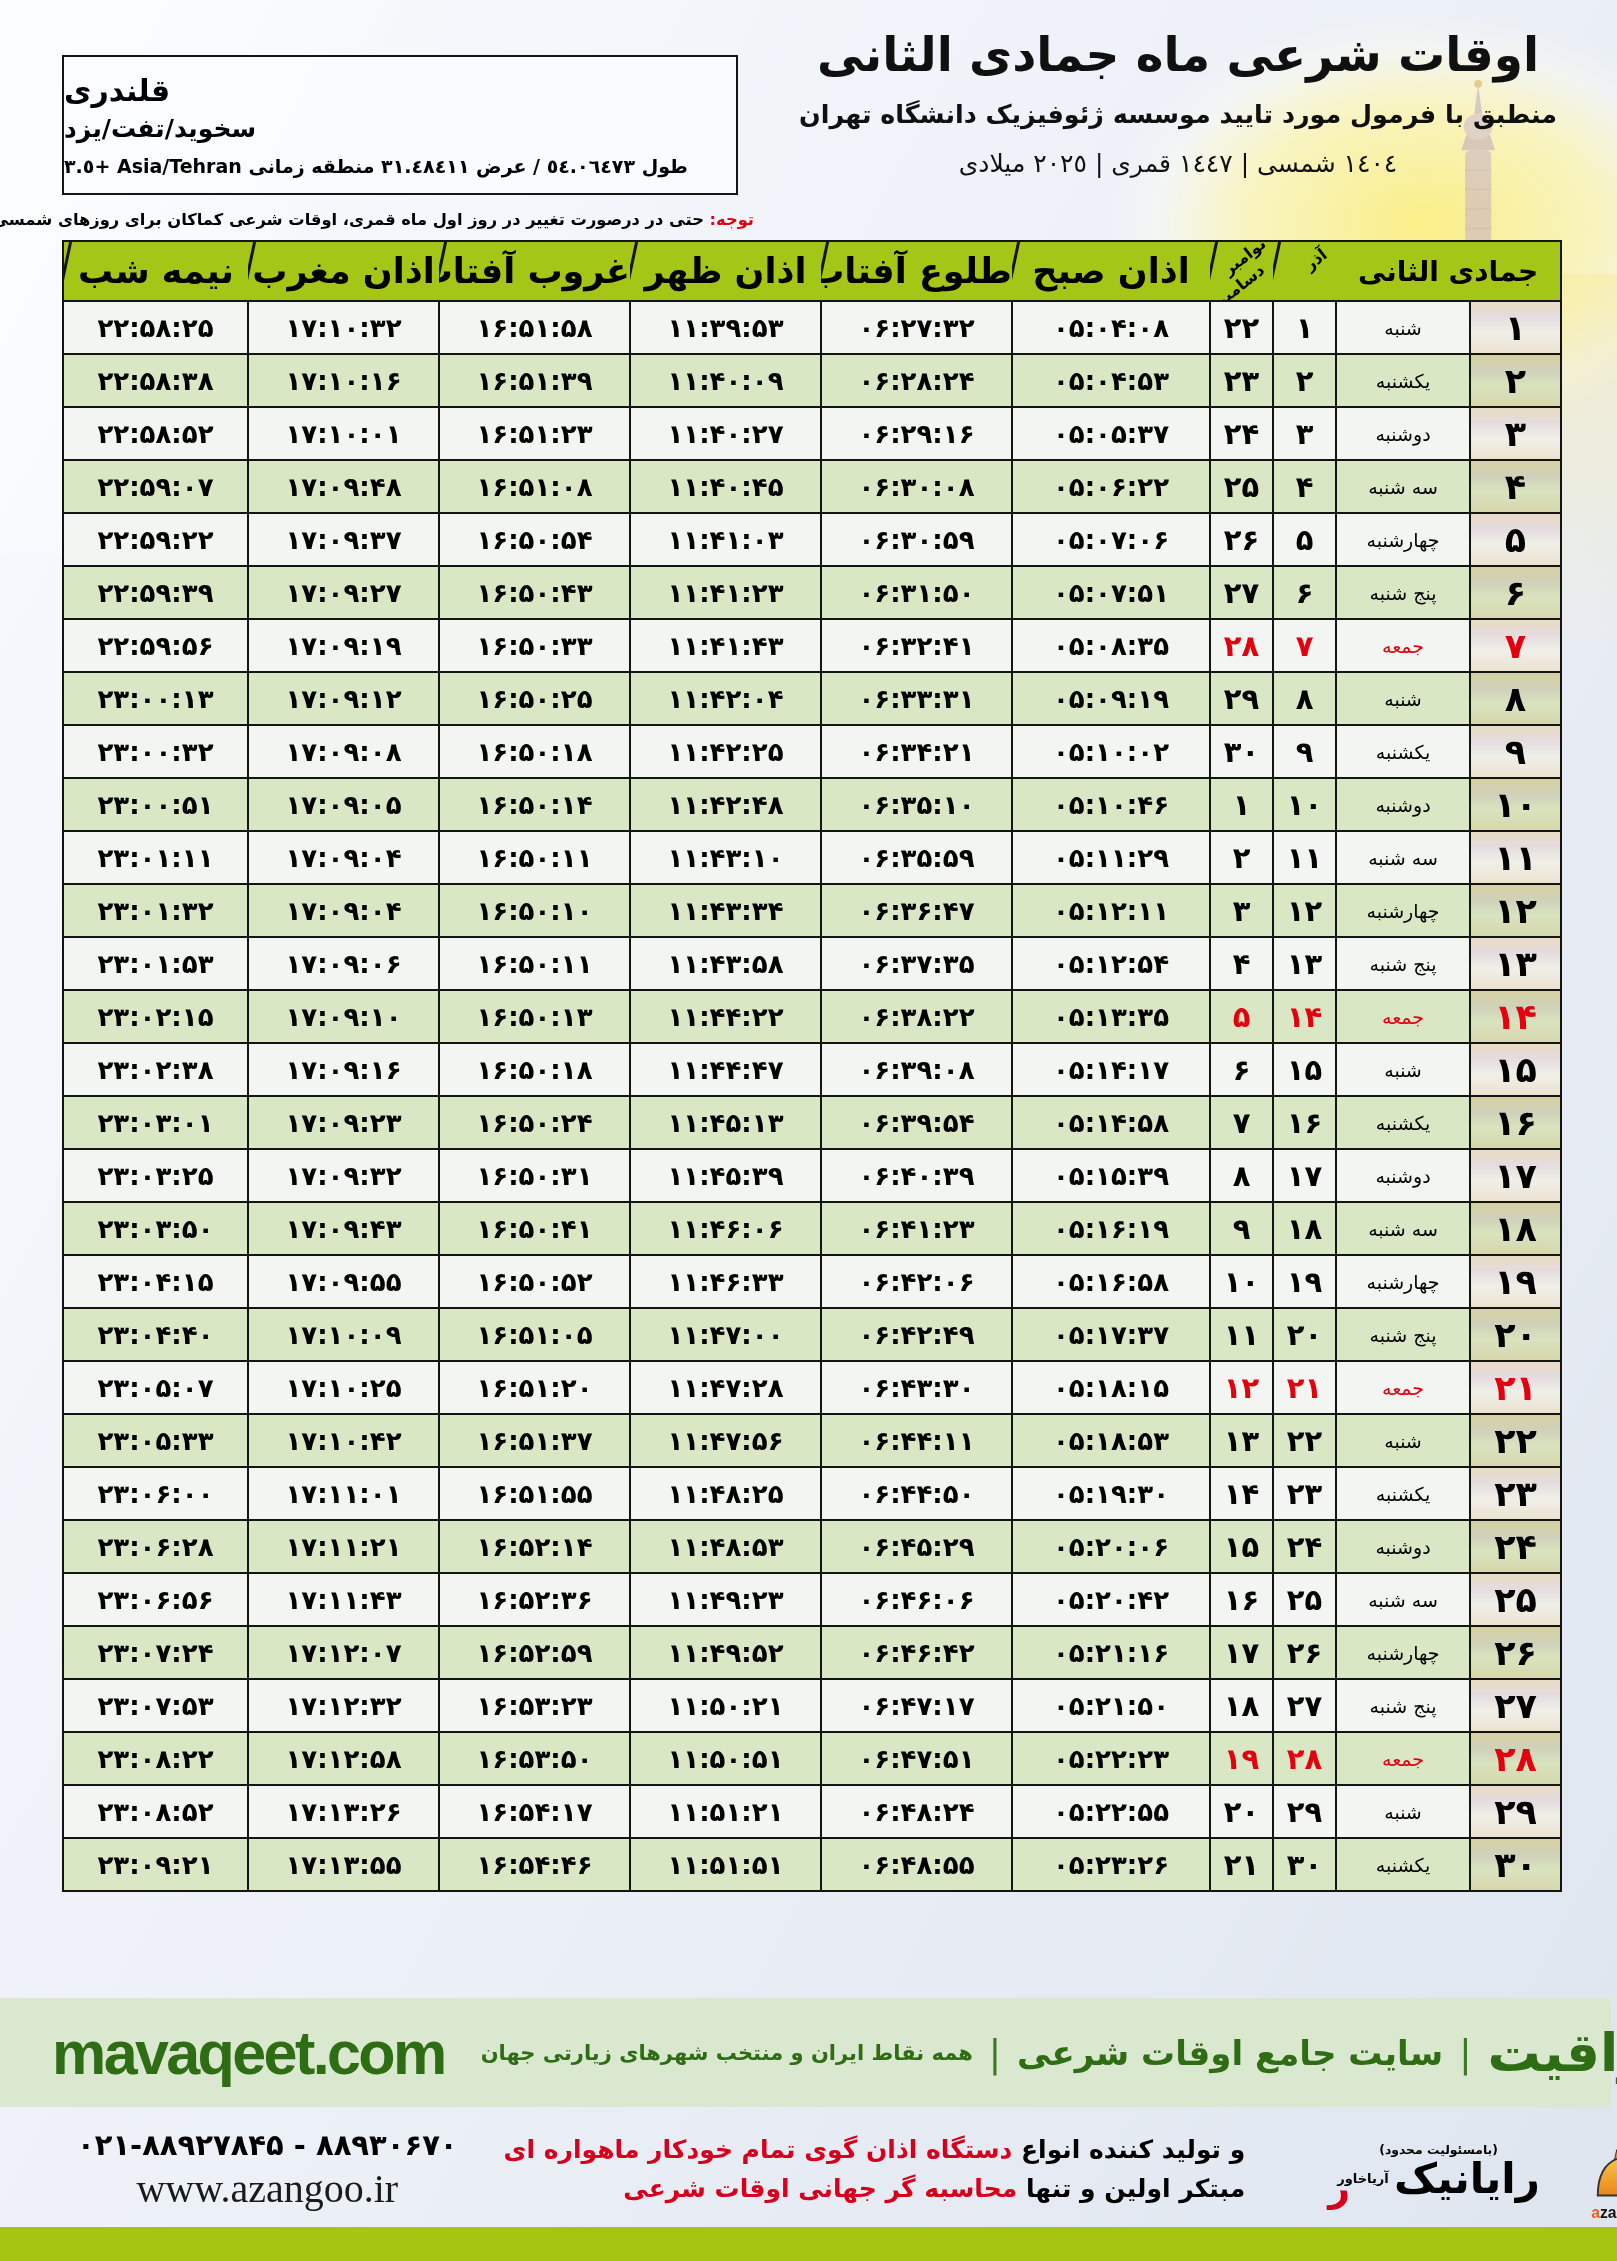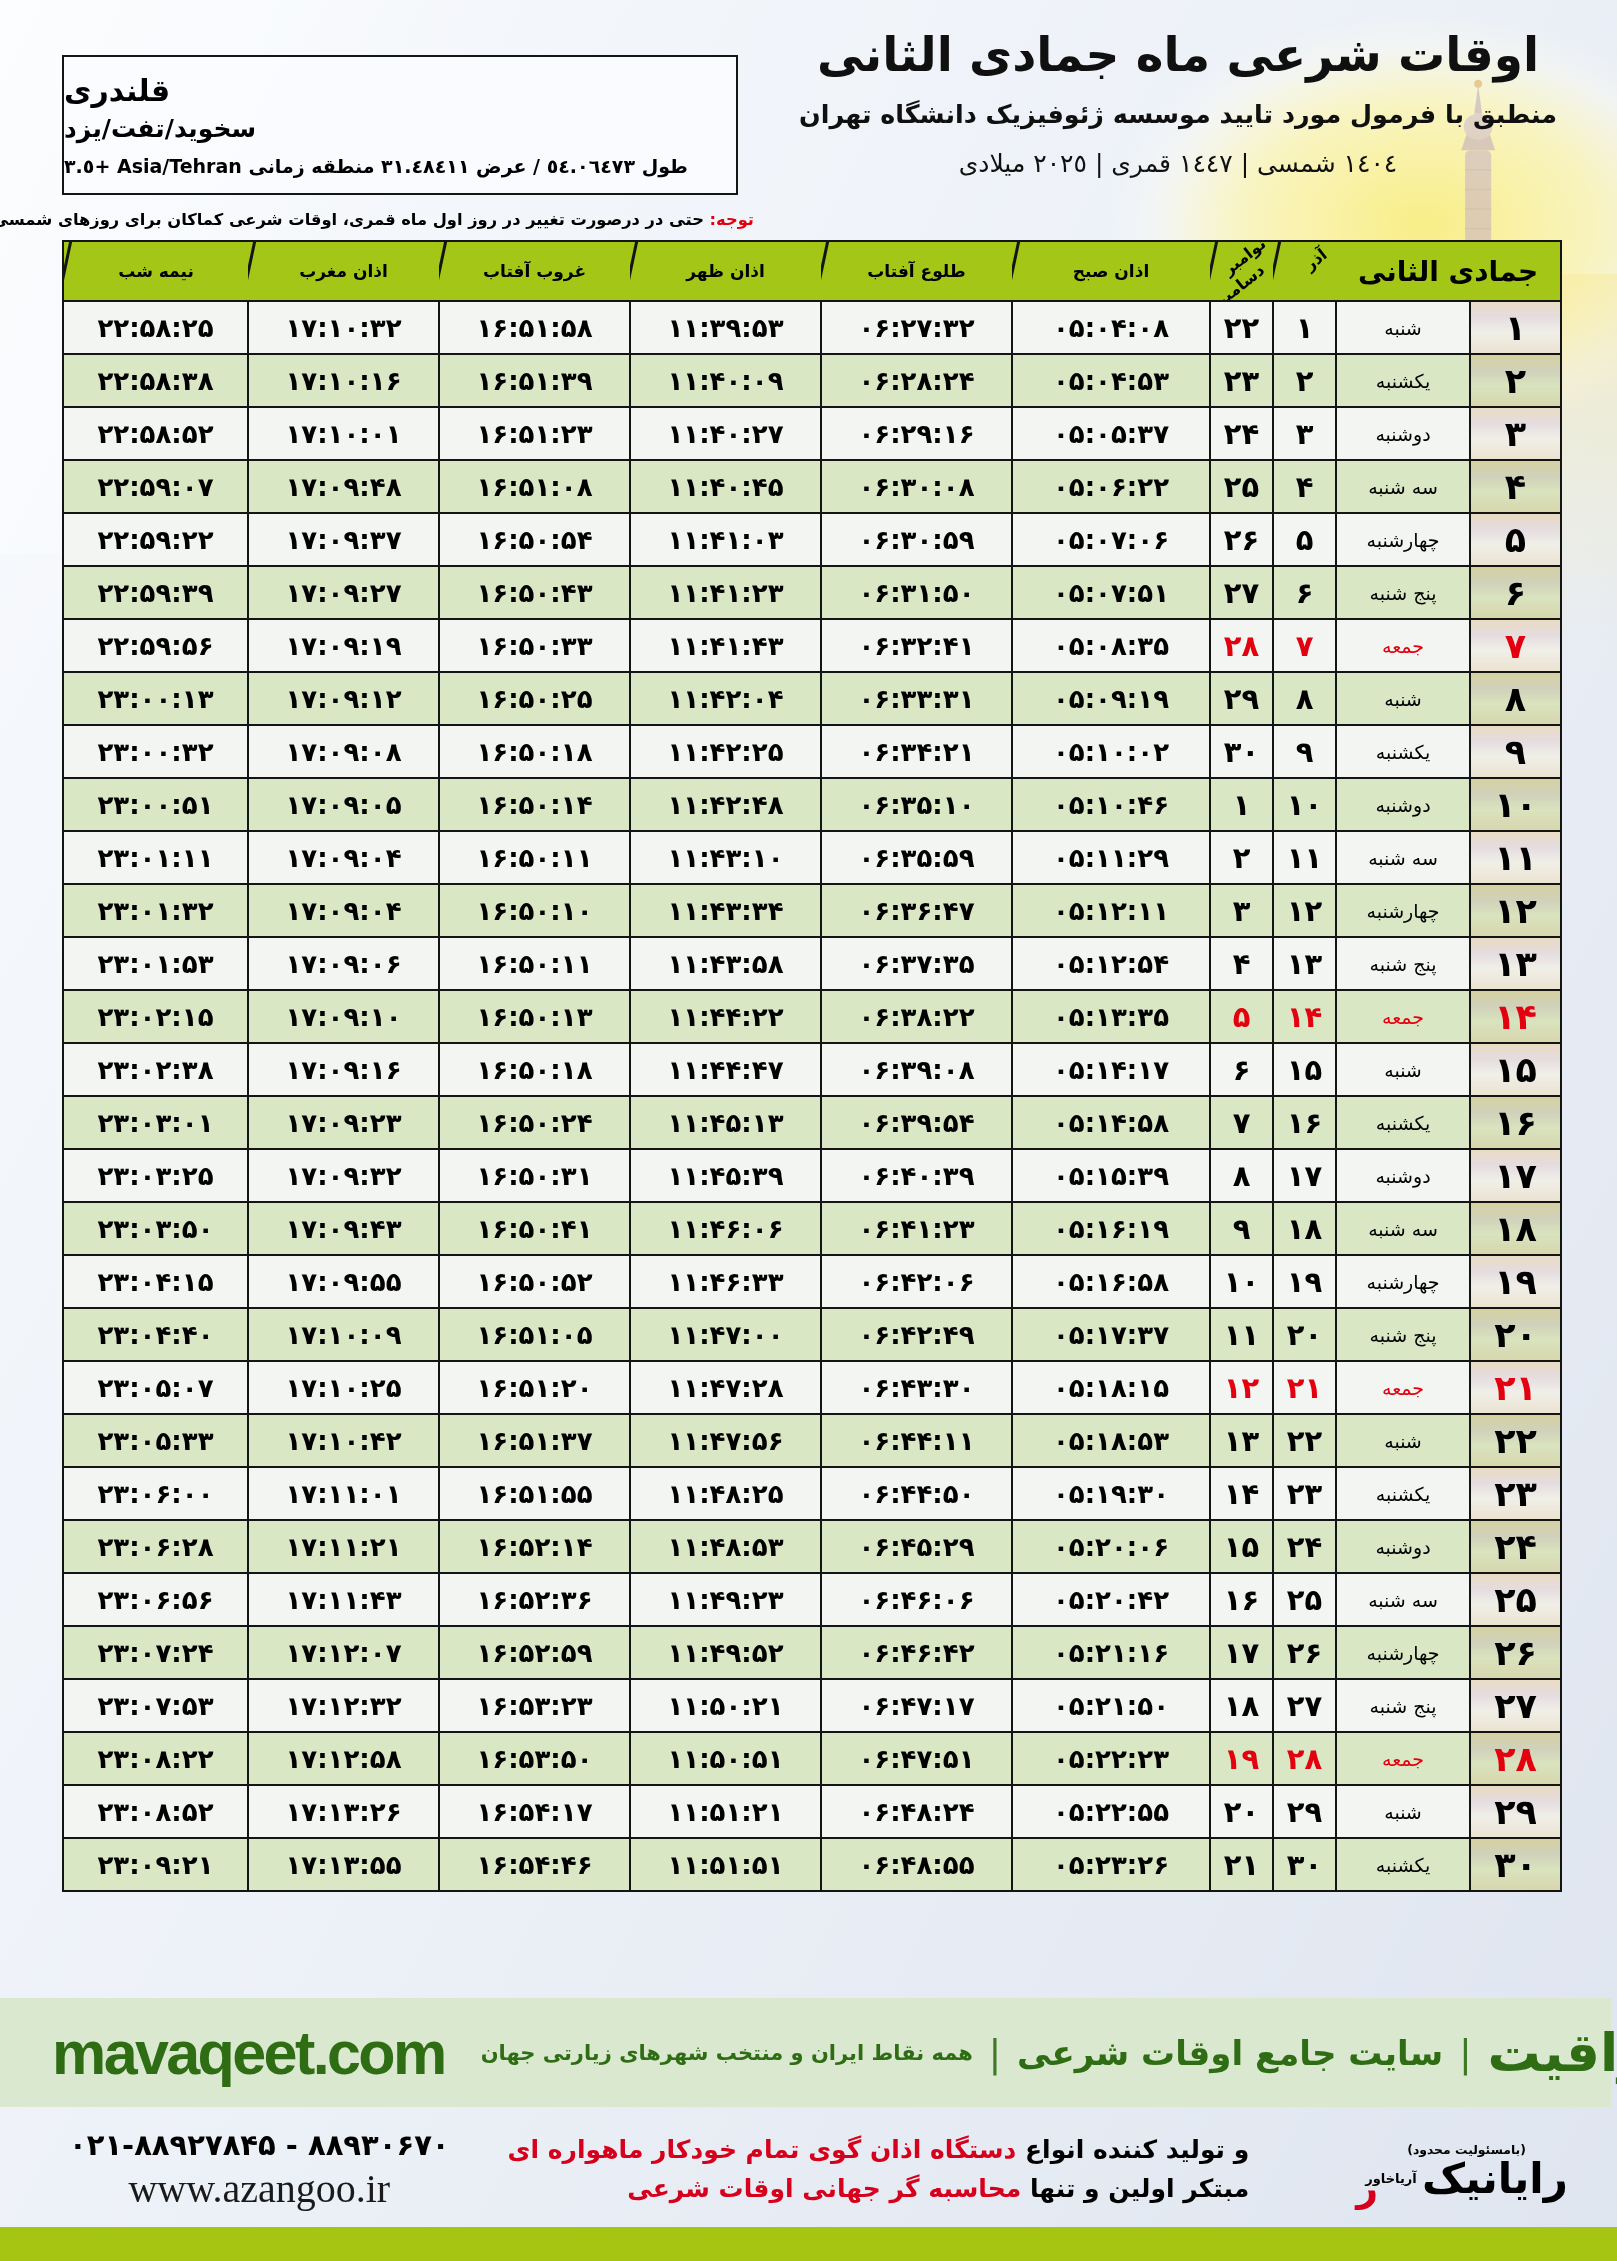--- a/index.html
+++ b/index.html
@@ -35,21 +35,21 @@
   .tablewrap{position:absolute; left:62px; top:240px; width:1497px;}
   table{border-collapse:collapse; table-layout:fixed; width:1497px; direction:rtl;}
   th,td{border:2px solid #141414; padding:0; text-align:center; vertical-align:middle; overflow:hidden;}
   thead tr{height:60px;}
   thead th{background:#a4c616; border-left:none; border-right:none; position:relative;}
   thead th:first-child{border-right:2px solid #141414;}
   thead th:last-child{border-left:2px solid #141414;}
   .sl{position:absolute; left:-1.3px; top:-5.2px; height:116%; width:2.6px; background:#141414;
       transform:rotate(12deg); display:block;}
   .h-jam{font-size:28px; font-weight:700;}
-  .h-time{font-size:17px; font-weight:700; white-space:nowrap;margin-top:28px;}
+  .h-time{font-size:35px; font-weight:700; white-space:nowrap;margin-top:28px;}
   .diag{position:absolute; font-size:16.3px; font-weight:700; transform:rotate(-38deg); white-space:nowrap;}
   .diag-azar{top:7.8px; right:9px;}
   .diag-nov{top:5.2px; right:3.9px;}
   .diag-dec{bottom:5.2px; left:1.3px;}
   tbody tr{height:53px;}
   tbody tr.odd td{background-color:#f3f5f2;}
   tbody tr.even td{background-color:#d9e7c4;}
   tbody td.c0{font-size:35px; font-weight:800;
       background-image:linear-gradient(180deg, rgba(206,148,62,.26), rgba(171,122,148,.20) 30%,
                         rgba(214,190,140,.10) 60%, rgba(205,150,80,.20) 100%);}
@@ -62,22 +62,22 @@
   .greenbar{position:absolute; left:0; right:7px; top:1998px; height:109px; background:#d9e8ce;
             display:flex; align-items:center; justify-content:space-between; padding:0 52px; box-sizing:border-box;gap:36px;}
   .site{font-family:"Liberation Sans", sans-serif; font-size:61px; font-weight:700;
         letter-spacing:-2.6px; color:#2f6d15;}
   .brandline{direction:rtl; display:flex; align-items:center; gap:15.7px; color:#2f6d15;}
   .brand{font-size:53px; font-weight:800;}
   .b-sep{font-size:38px; font-weight:400; opacity:.9;}
   .tagline{font-size:34px; font-weight:700; white-space:nowrap;}
   .subtag{font-size:21px; font-weight:700; white-space:nowrap;}
   
-  .bottom{position:absolute; left:0; right:0; top:2112px; height:116px;
-          display:flex; align-items:center; padding:0 69px; box-sizing:border-box; gap:58px;}
+  .bottom{position:absolute; left:8px; right:0; top:2112px; height:116px;
+          display:flex; align-items:center; padding:0 69px; box-sizing:border-box; gap:46px;}
   .contact{text-align:center;}
   .phones{font-size:29px; font-weight:800; direction:ltr; white-space:nowrap;}
   .website{font-family:"Liberation Serif", serif; font-size:40px; margin-top:3.9px; color:#1a1a1a;}
   .producer{direction:rtl; text-align:right; font-size:25px; font-weight:700; line-height:1.55; white-space:nowrap;}
   .producer .red{color:#d6001c;}
   .spacer{flex:1;}
   .rayanik{position:relative; direction:rtl; text-align:center; padding-top:2.6px;}
   .ray-note{font-size:12.4px; font-weight:700;}
   .ray-row{display:flex; direction:rtl; align-items:center; gap:5.2px; justify-content:center;}
   .ray-name{font-size:42px; font-weight:800; line-height:1.05;}

